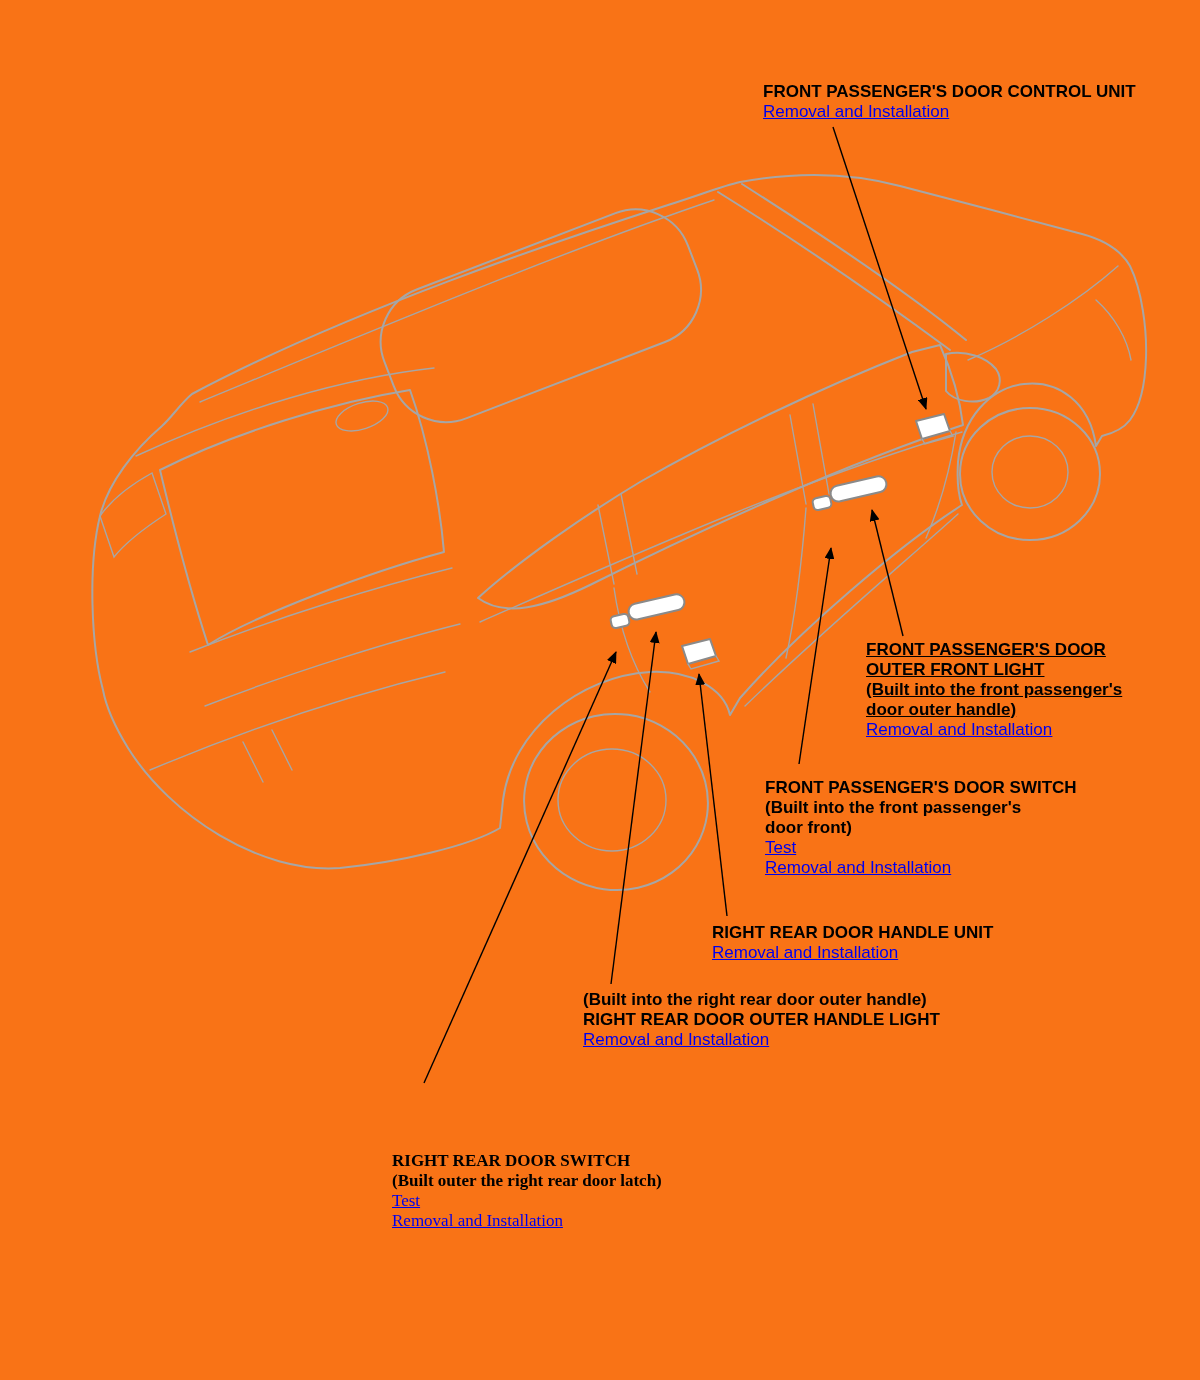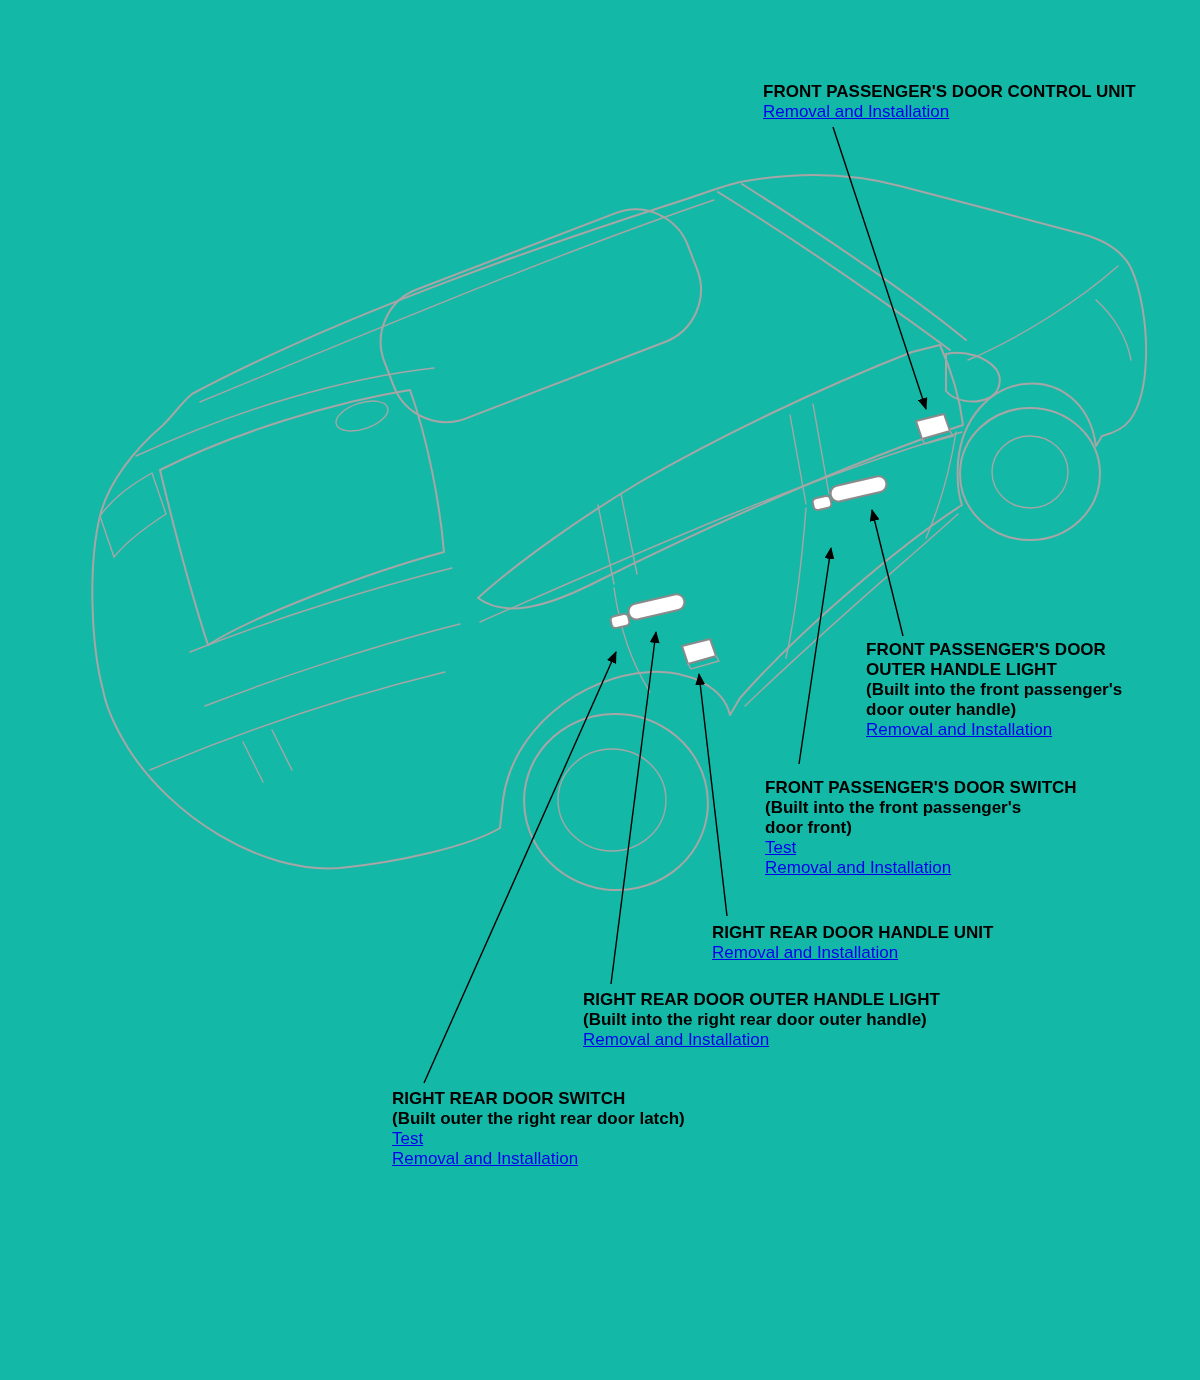--- a/index.html
+++ b/index.html
@@ -4,21 +4,21 @@
 <style>
   :root{
     --link:#0000ee;
     --lineart:#a6a6a6;
     --leader:#000000;
   }
   html,body{margin:0;padding:0;background:#fff;}
   #page{
     position:relative;
     width:1200px;height:1380px;
-    background:#14b8a6;
+    background:#f97316;
     font-family:"Liberation Sans", sans-serif;
     overflow:hidden;
   }
   #diagram-svg{position:absolute;left:0;top:0;}
   .art{stroke:var(--lineart);fill:none;stroke-width:2;stroke-linecap:round;stroke-linejoin:round;}
   .art-thin{stroke:var(--lineart);fill:none;stroke-width:1.4;stroke-linecap:round;}
   .comp{stroke:#8a8a8a;fill:#ffffff;stroke-width:2;stroke-linejoin:round;}
   .leader{stroke:var(--leader);fill:none;stroke-width:1.4;}
   .callout{
     position:absolute;
@@ -125,47 +125,47 @@
       <path class="leader" d="M611,984 L656,632" marker-end="url(#arrow)"></path>
       <path class="leader" d="M424,1083 L616,652" marker-end="url(#arrow)"></path>
     </g>
   </svg>
 
   <div class="callout" style="left:763px;top:82px;">
     <div class="t">FRONT PASSENGER'S DOOR CONTROL UNIT</div>
     <div class="lnk-line"><a href="#" class="lnk">Removal and Installation</a></div>
   </div>
 
-  <div class="callout" style="left:866px;top:640px;">
+  <div class="callout" style="left:866px;top:640px;text-decoration:underline;">
     <div class="t">FRONT PASSENGER'S DOOR</div>
-    <div class="t">OUTER HANDLE LIGHT</div>
+    <div class="t">OUTER FRONT LIGHT</div>
     <div class="t">(Built into the front passenger's</div>
     <div class="t">door outer handle)</div>
     <div class="lnk-line"><a href="#" class="lnk">Removal and Installation</a></div>
   </div>
 
   <div class="callout" style="left:765px;top:770px;margin-top:8px;">
     <div class="t">FRONT PASSENGER'S DOOR SWITCH</div>
     <div class="t">(Built into the front passenger's</div>
     <div class="t">door front)</div>
     <div class="lnk-line"><a href="#" class="lnk">Test</a></div>
     <div class="lnk-line"><a href="#" class="lnk">Removal and Installation</a></div>
   </div>
 
   <div class="callout" style="left:712px;top:923px;">
     <div class="t">RIGHT REAR DOOR HANDLE UNIT</div>
     <div class="lnk-line"><a href="#" class="lnk">Removal and Installation</a></div>
   </div>
 
   <div class="callout" style="left:583px;top:990px;">
+    <div class="t">(Built into the right rear door outer handle)</div>
     <div class="t">RIGHT REAR DOOR OUTER HANDLE LIGHT</div>
-    <div class="t">(Built into the right rear door outer handle)</div>
     <div class="lnk-line"><a href="#" class="lnk">Removal and Installation</a></div>
   </div>
 
-  <div class="callout" style="left:392px;top:1089px;">
+  <div class="callout" style="left:392px;top:1151px;font-family:Liberation Serif, serif;">
     <div class="t">RIGHT REAR DOOR SWITCH</div>
     <div class="t">(Built outer the right rear door latch)</div>
     <div class="lnk-line"><a href="#" class="lnk">Test</a></div>
     <div class="lnk-line"><a href="#" class="lnk">Removal and Installation</a></div>
   </div>
 
 </div>
 
 </body></html>

